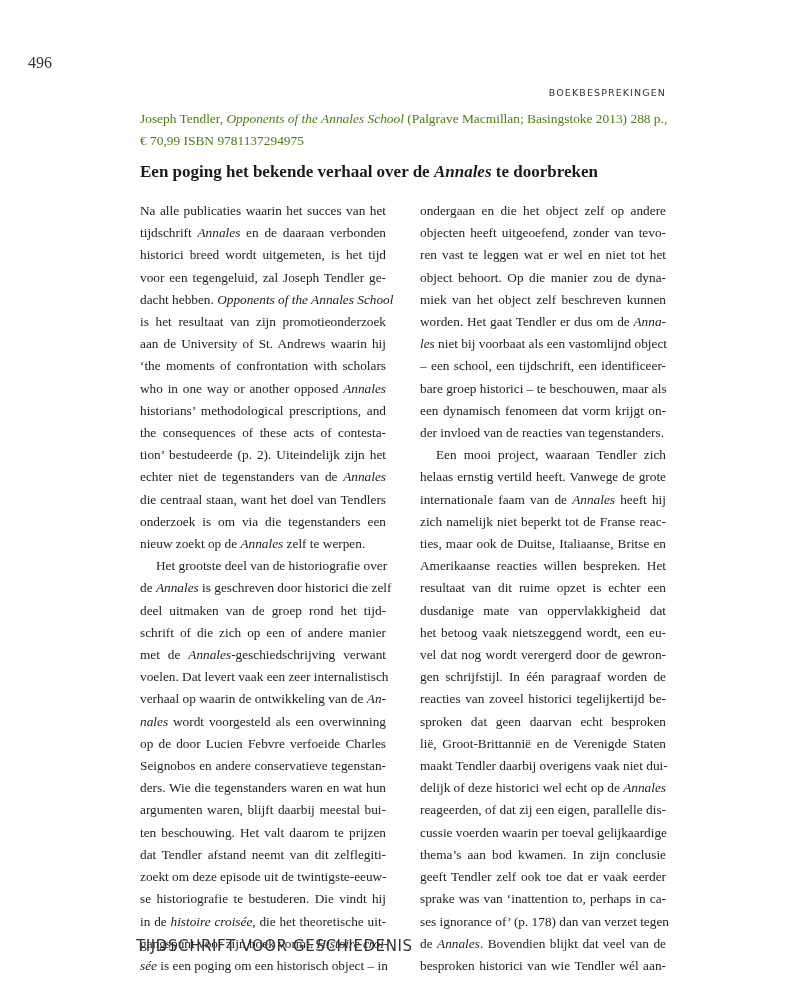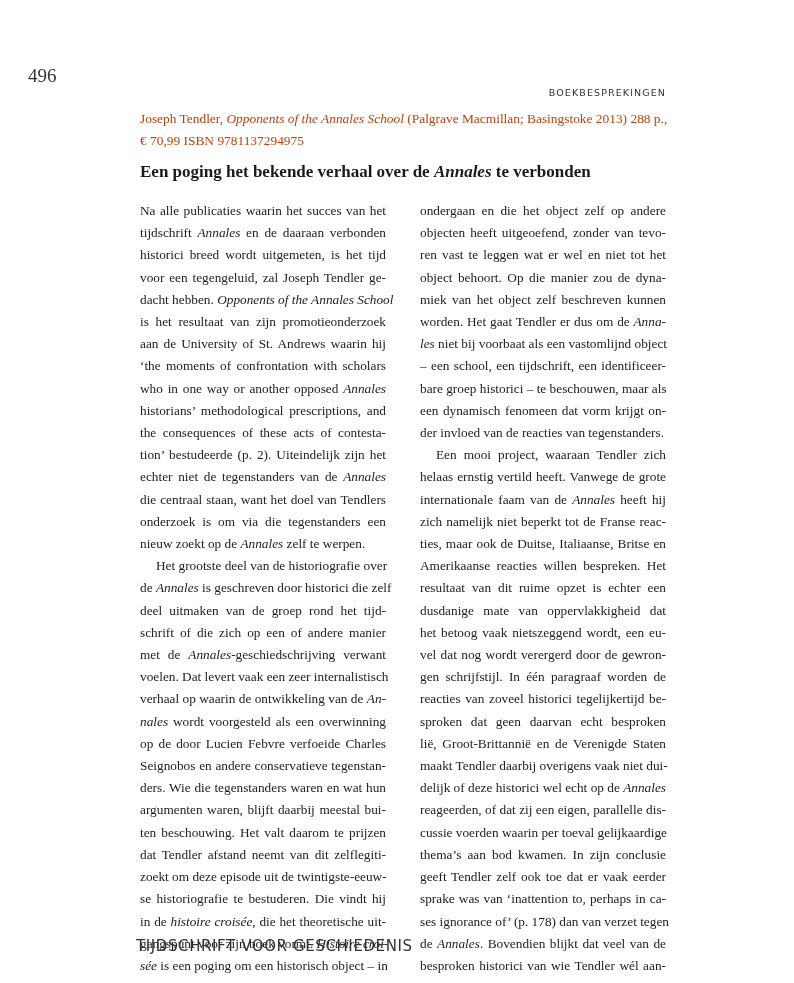--- a/index.html
+++ b/index.html
@@ -1,21 +1,21 @@
 <!DOCTYPE html>
 <html><head>
 <meta charset="utf-8">
 <style>
   html, body { margin: 0; padding: 0; background: #ffffff; }
   body { width: 794px; height: 983px; position: relative; overflow: hidden; color: #1a1a1a; }
   .serif { font-family: "Liberation Serif", "DejaVu Serif", serif; }
   .sans { font-family: "DejaVu Sans", "Liberation Sans", sans-serif; }
-  #page-number { position: absolute; left: 28px; top: 65px; font-size: 19px; color: #333; }
+  #page-number { position: absolute; left: 28px; top: 54px; font-size: 16px; color: #333; }
   #section-label { position: absolute; right: 128px; top: 71px; font-size: 9.5px; letter-spacing: 1.1px; color: #333; margin-top: 16px; }
-  #citation { position: absolute; left: 140px; top: 108px; width: 540px; font-size: 13.4px; line-height: 22px; color: #c2410c; }
+  #citation { position: absolute; left: 140px; top: 108px; width: 540px; font-size: 13.4px; line-height: 22px; color: #4d7c0f; }
   #review-title { position: absolute; left: 140px; top: 162px; font-size: 17px; font-weight: bold; color: #1a1a1a; }
   .column { position: absolute; top: 200px; width: 246px; font-size: 13.3px; line-height: 22.2px; text-align: justify; hyphens: manual; color: #222; }
   #col-left { left: 140px; }
   #col-right { left: 420px; }
   .line { display: block; text-align: justify; text-align-last: justify; white-space: nowrap; overflow: visible; }
   .line.last { text-align-last: left; }
   i { font-style: italic; }
   #footer-journal { position: absolute; left: 136px; top: 937px; font-size: 15px; letter-spacing: 0.6px; color: #333; text-align: right; }
 </style>
 </head>
@@ -25,21 +25,21 @@
   <div id="page-number" class="serif">496</div>
   <div id="section-label" class="sans">BOEKBESPREKINGEN</div>
 </div>
 
 <div id="citation" class="serif">
   <span>Joseph Tendler, </span><i>Opponents of the Annales School</i><span> (Palgrave Macmillan; Basingstoke 2013) 288 p.,</span><br>
   <span>€ 70,99 ISBN 9781137294975</span>
 </div>
 
 <div id="review-title" class="serif">
-  <span>Een poging het bekende verhaal over de </span><i>Annales</i><span> te verbonden</span>
+  <span>Een poging het bekende verhaal over de </span><i>Annales</i><span> te doorbreken</span>
 </div>
 
 <div id="col-left" class="column serif">
     <span class="line"><span>Na alle publicaties waarin het succes van het</span></span>
     <span class="line"><span>tijdschrift </span><i>Annales</i><span> en de daaraan verbonden</span></span>
     <span class="line"><span>historici breed wordt uitgemeten, is het tijd</span></span>
     <span class="line"><span>voor een tegengeluid, zal Joseph Tendler ge-</span></span>
     <span class="line"><span>dacht hebben. </span><i>Opponents of the Annales School</i></span>
     <span class="line"><span>is het resultaat van zijn promotieonderzoek</span></span>
     <span class="line"><span>aan de University of St. Andrews waarin hij</span></span>

